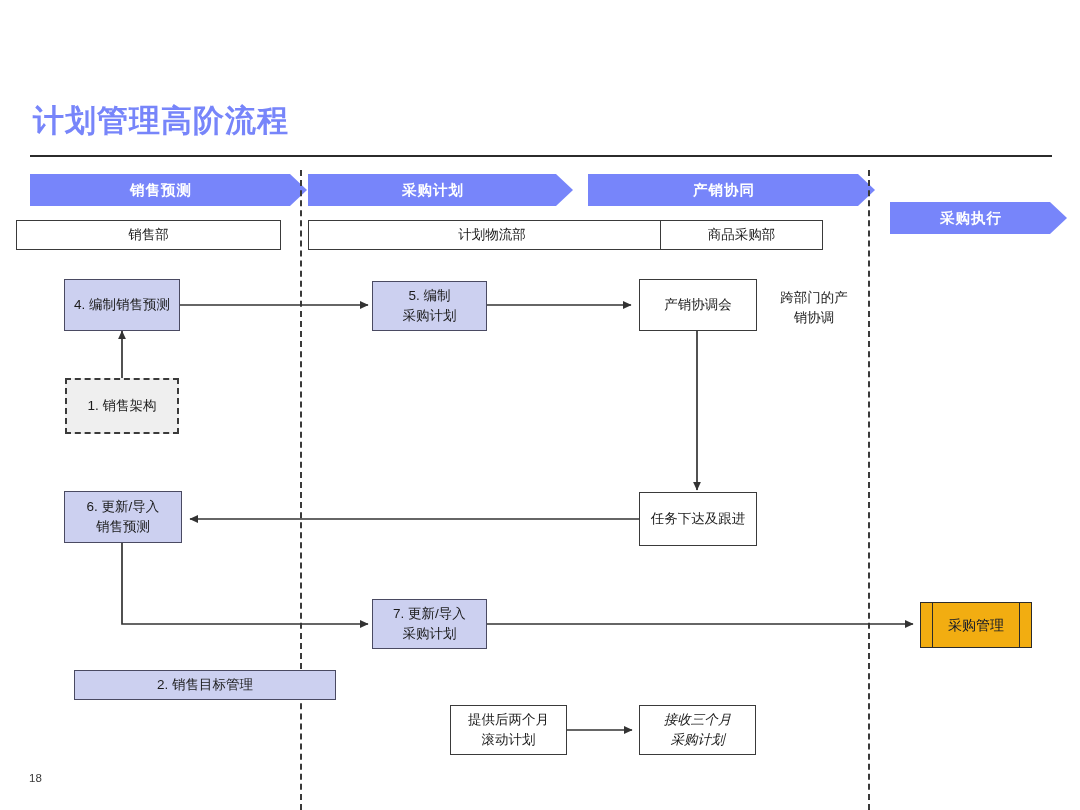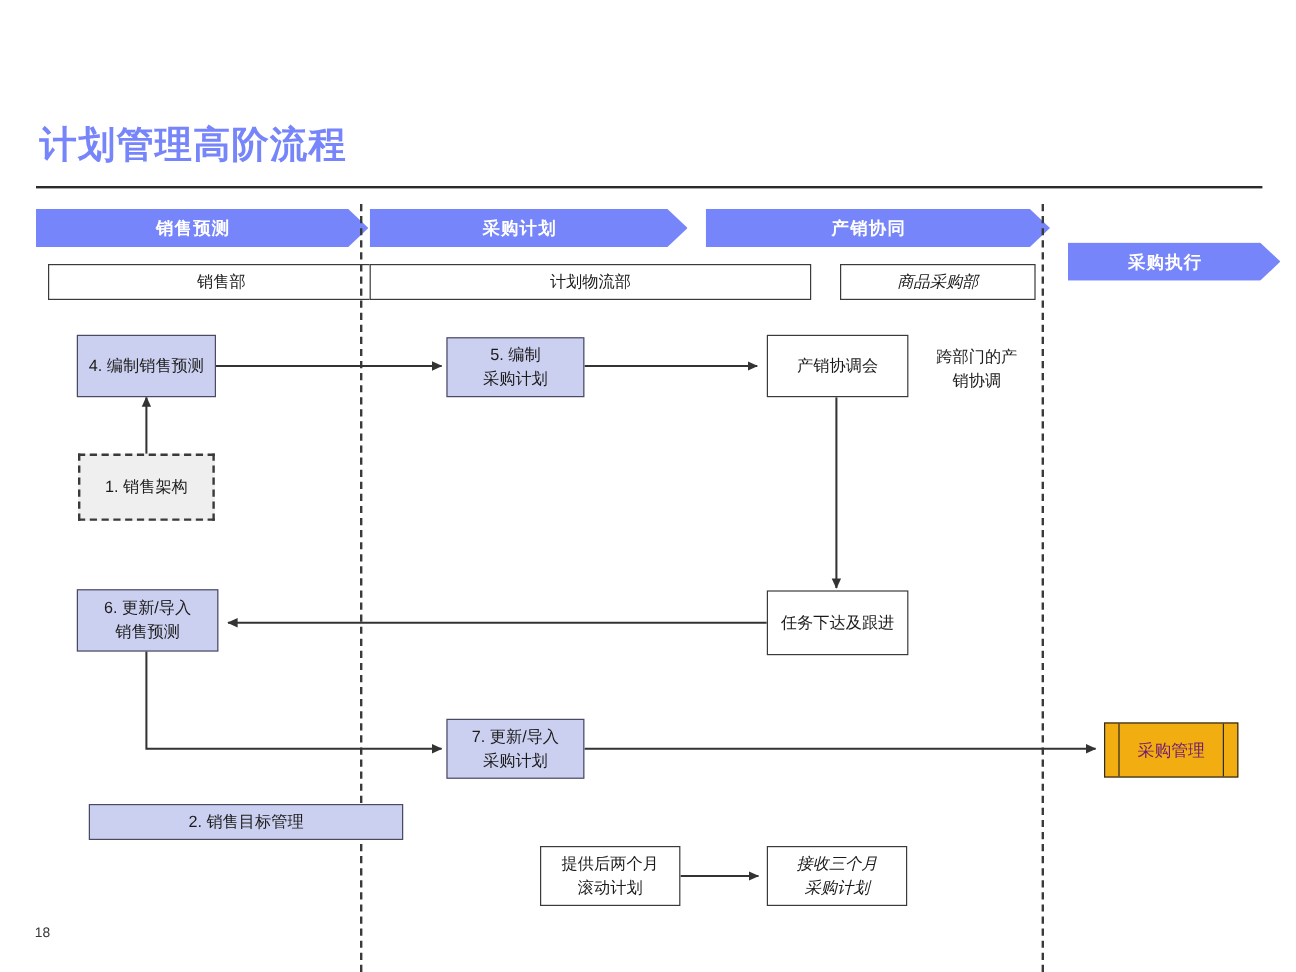--- a/index.html
+++ b/index.html
@@ -75,21 +75,21 @@
     background:#ffffff;
     border:1.6px solid #3a3a3a;
   }
   .node.dashed{
     background:#efefef;
     border:2px dashed #3a3a3a;
   }
   .node.orange{
     background:#f2ad11;
     border:1.8px solid #2b2b2b;
-    color:#701a75;
+    color:#0f172a;
     font-size:14px;
   }
   .node.orange::before,
   .node.orange::after{
     content:"";position:absolute;top:0;bottom:0;width:0;
     border-left:1.8px solid #2b2b2b;
   }
   .node.orange::before{left:11px;}
   .node.orange::after{right:11px;}
 
@@ -124,27 +124,27 @@
   <div class="chev arrowed" style="left:308px;top:174px;width:250px;">
     <span>采购计划</span>
   </div>
   <div class="chev arrowed" style="left:588px;top:174px;width:272px;">
     <span>产销协同</span>
   </div>
   <div class="chev arrowed" style="left:890px;top:162px;width:162px;margin-top:40px;">
     <span>采购执行</span>
   </div>
 
-  <div class="dept" style="left:40px;top:220px;width:263px;padding-left:12px;">
+  <div class="dept" style="left:16px;top:220px;width:263px;">
     <span>销售部</span>
   </div>
   <div class="dept" style="left:308px;top:220px;width:366px;">
     <span>计划物流部</span>
   </div>
-  <div class="dept" style="left:700px;top:220px;width:161px;font-style:italic;">
+  <div class="dept" style="left:660px;top:220px;width:161px;">
     <span>商品采购部</span>
   </div>
 
   <div class="divider" style="left:300px;top:170px;height:640px;"></div>
   <div class="divider" style="left:868px;top:170px;height:640px;"></div>
 
   <svg id="wires" viewBox="0 0 1080 810" xmlns="http://www.w3.org/2000/svg">
     <defs>
       <marker id="ah" markerWidth="9" markerHeight="9" refX="8" refY="4.5" orient="auto" markerUnits="userSpaceOnUse">
         <path d="M0,0.6 L8.6,4.5 L0,8.4 z" fill="#333"></path>

